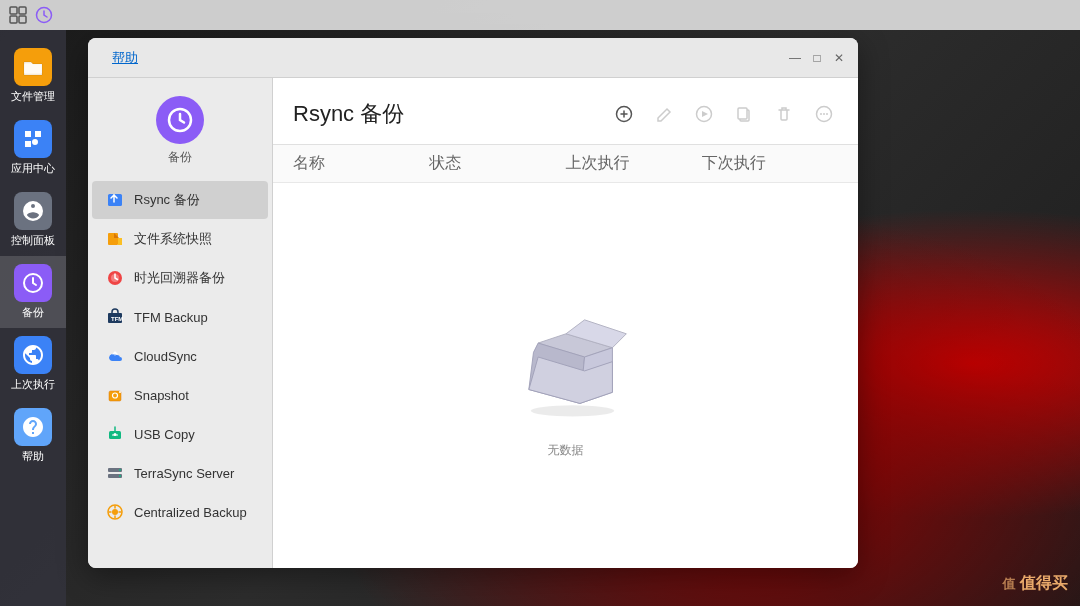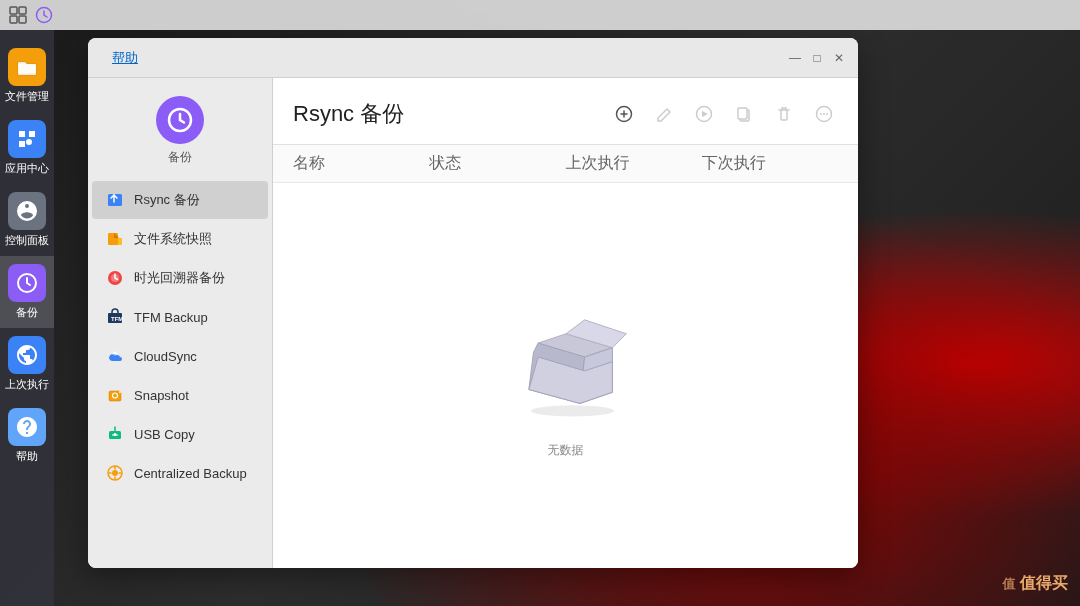--- a/index.html
+++ b/index.html
@@ -45,21 +45,21 @@
       justify-content: center;
       cursor: pointer;
     }
 
     
     .dock {
       position: absolute;
       left: 0;
       top: 30px;
       bottom: 0;
-      width: 54px;
+      width: 66px;
       background: rgba(50,50,60,0.85);
       display: flex;
       flex-direction: column;
       align-items: center;
       padding-top: 10px;
       gap: 0;
       z-index: 50;
     }
 
     .dock-item {
@@ -470,20 +470,31 @@
           <svg width="18" height="18" viewBox="0 0 18 18" fill="none">
             <rect x="3" y="6" width="12" height="8" rx="1.5" fill="#10b981"></rect>
             <path d="M9 2v4" stroke="#10b981" stroke-width="1.5" stroke-linecap="round"></path>
             <circle cx="9" cy="9.5" r="1.5" fill="white"></circle>
             <path d="M6 10h6" stroke="white" stroke-width="1"></path>
           </svg>
         </div>
         <span>USB Copy</span>
       </div>
 
+      <div class="sidebar-item">
+        <div class="sidebar-item-icon">
+          <svg width="18" height="18" viewBox="0 0 18 18" fill="none">
+            <rect x="2" y="4" width="14" height="4" rx="1" fill="#6b7280"></rect>
+            <rect x="2" y="10" width="14" height="4" rx="1" fill="#6b7280"></rect>
+            <circle cx="14" cy="6" r="1" fill="#10b981"></circle>
+            <circle cx="14" cy="12" r="1" fill="#10b981"></circle>
+          </svg>
+        </div>
+        <span>TerraSync Server</span>
+      </div>
 
 
       <div class="sidebar-item">
         <div class="sidebar-item-icon">
           <svg width="18" height="18" viewBox="0 0 18 18" fill="none">
             <circle cx="9" cy="9" r="7" stroke="#f59e0b" stroke-width="1.5" fill="none"></circle>
             <circle cx="9" cy="9" r="3" fill="#f59e0b"></circle>
             <path d="M9 3v2M9 13v2M3 9h2M13 9h2" stroke="#f59e0b" stroke-width="1.5" stroke-linecap="round"></path>
           </svg>
         </div>

